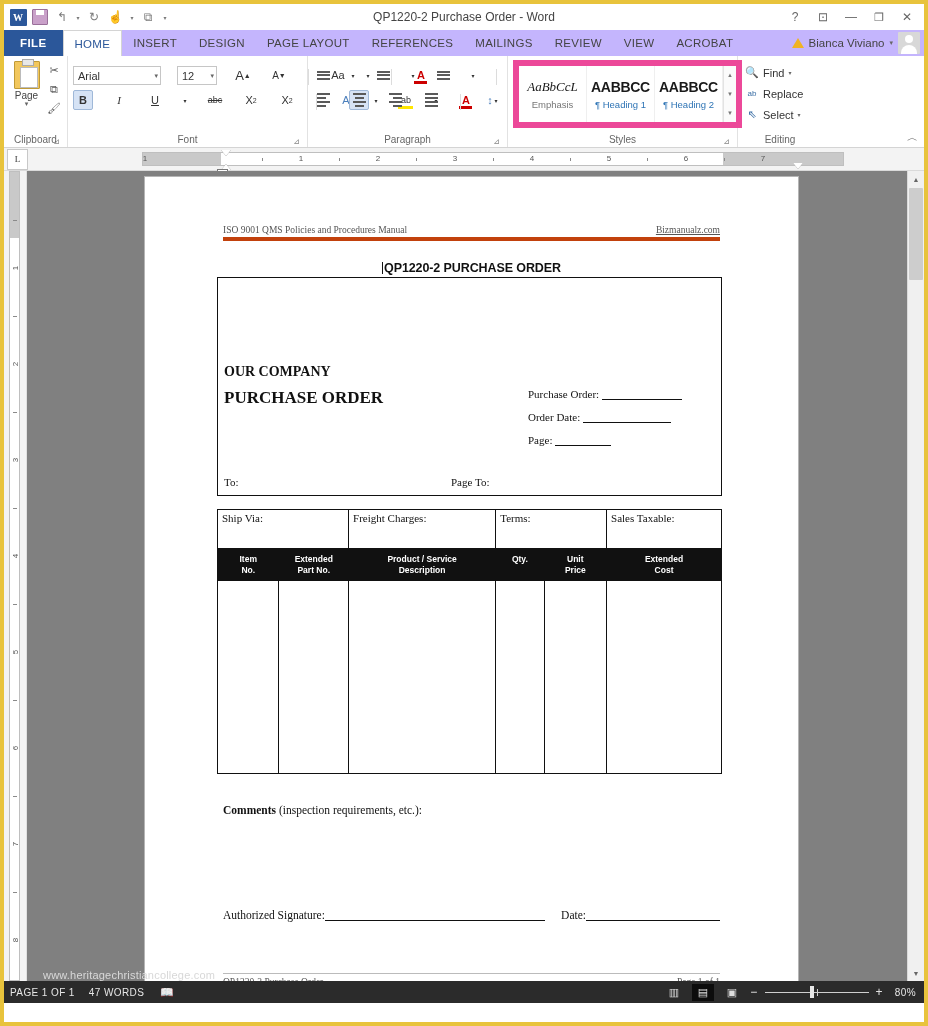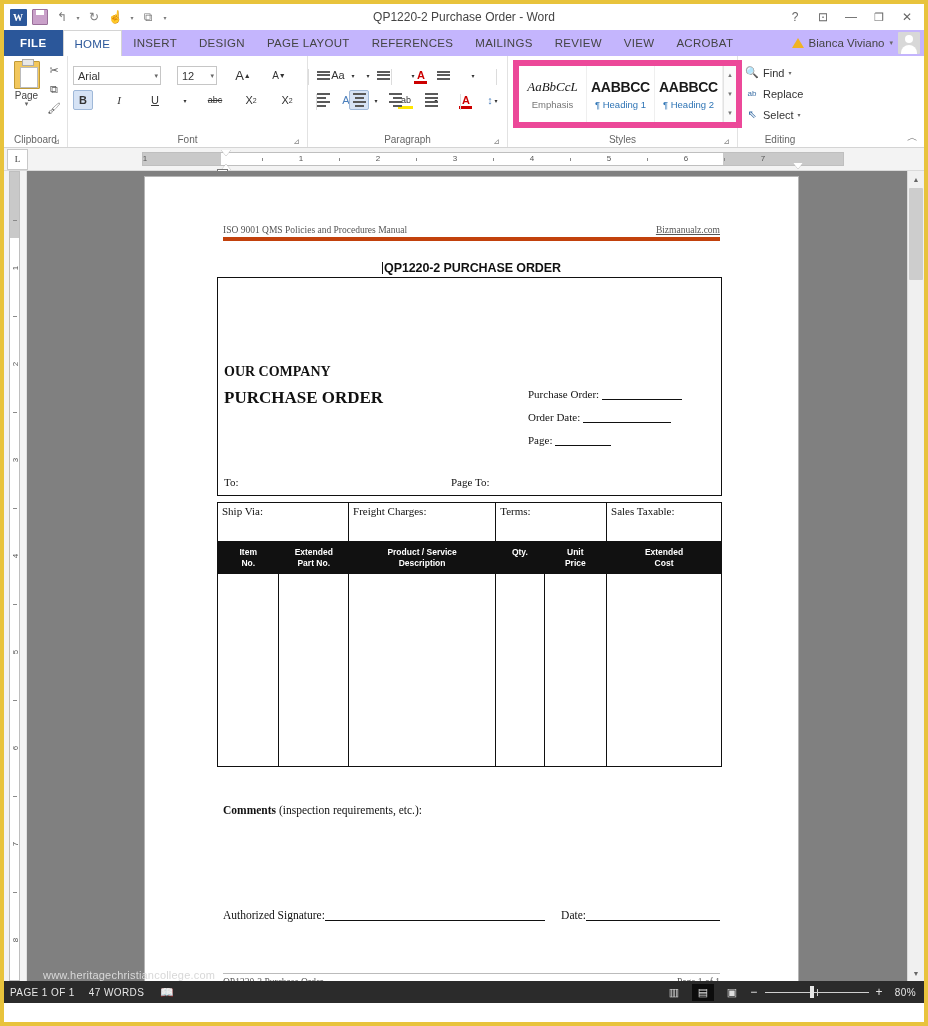--- a/index.html
+++ b/index.html
@@ -261,21 +261,21 @@
     position:absolute;left:6px;top:110px;font-family:"Liberation Serif",serif;
     font-size:17px;font-weight:bold;color:#111;
   }
   .fld{
     position:absolute;font-family:"Liberation Serif",serif;font-size:11px;color:#111;white-space:nowrap;
   }
   .ul{display:inline-block;border-bottom:1px solid #111;height:11px;vertical-align:-2px;}
 
   
   .tbl{
-    position:absolute;left:72px;right:76px;top:325px;
+    position:absolute;left:72px;right:76px;top:332px;
     border-collapse:collapse;width:calc(100% - 148px);
     table-layout:fixed;
   }
   .tbl td{border:1px solid #111;padding:0;vertical-align:top;}
   .tbl .topcell{
     height:36px;font-family:"Liberation Serif",serif;font-size:11px;color:#111;
     padding:2px 0 0 4px;
   }
   .tbl .hdr{
     background:#111;color:#fff;text-align:center;font-size:8.5px;font-weight:bold;

